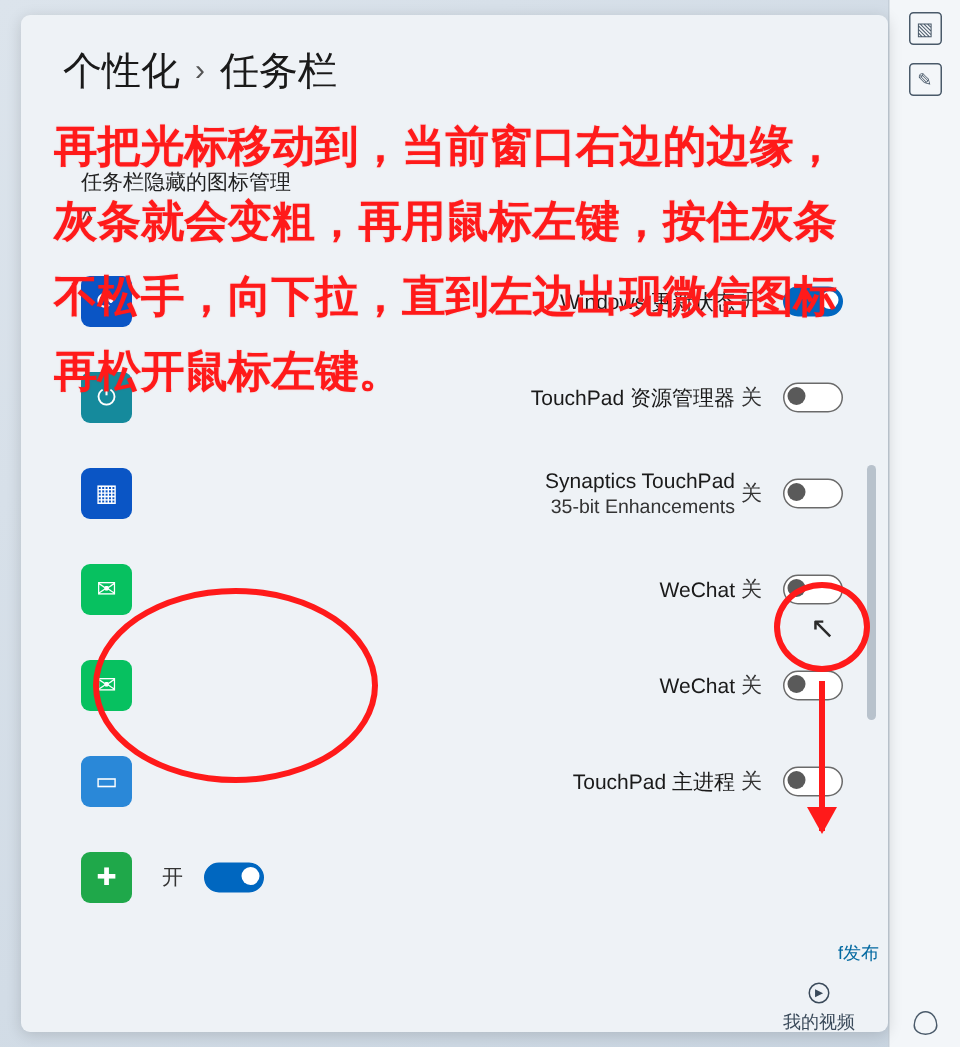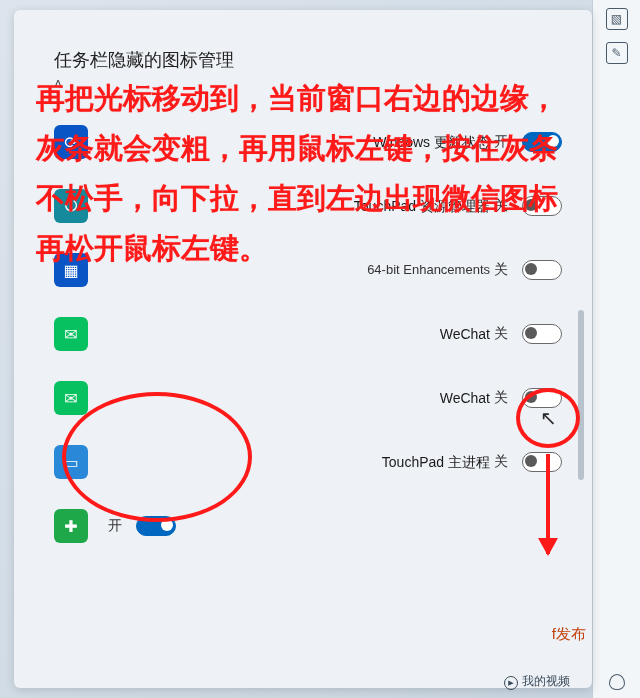--- a/index.html
+++ b/index.html
@@ -53,21 +53,21 @@
     padding: 20px 28px 10px 28px;
     font-size: 26px;
     font-weight: 400;
     color: #1a1a1a;
     display:flex; align-items:center; gap:10px;
   }
   .breadcrumb .caret { color:#555; font-size:20px; }
 
   .section-hdr {
     padding: 38px 40px 2px 40px;
-    font-size: 18px;
+    font-size: 14px;
     color: #222;
   }
   .section-sub {
     padding: 2px 40px 0 40px;
     font-size: 12px;
     color: #555;
     display:flex; justify-content:space-between; align-items:center;
   }
   .chev { font-size:14px; color:#444; padding-right:6px;}
 
@@ -195,46 +195,51 @@
     position:absolute; left:-8px; bottom:-2px;
     border-left:10px solid transparent;
     border-right:10px solid transparent;
     border-top:18px solid #ff1a1a;
   }
 
   
   .under-right {
     position:absolute;
     right: 54px; bottom: 54px;
-    font-size: 15px; color:#c2410c;
+    font-size: 12px; color:#0369a1;
   }
   .under-video {
     position:absolute;
     right: 70px; bottom: 8px;
     font-size: 12px; color:#3a4a5a;
-    display:flex;align-items:flex-end;gap:4px;
+    display:flex;align-items:center;gap:4px;flex-direction:column;
   }
   .play-ic{
     width:14px;height:14px;border:1.5px solid #3a4a5a;border-radius:50%;
     display:inline-flex;align-items:center;justify-content:center;font-size:7px;
   }
 </style>
 </head>
 <body>
 
 <div class="right-strip">
   <div class="sq">▧</div>
   <div class="sq">✎</div>
   <div class="right-strip-bottom">
     <div class="shield-sm"></div>
   </div>
 </div>
 
 <div class="panel">
 
+  <div class="breadcrumb">
+    <span>个性化</span>
+    <span class="caret">›</span>
+    <span>任务栏</span>
+  </div>
 
   <div class="section-hdr">任务栏隐藏的图标管理</div>
   <div class="section-sub">
     <span class="chev">˄</span>
   </div>
 
   <div class="list">
 
     <div class="row">
       <div class="app-icon ic-blue">⟳</div>
@@ -246,21 +251,22 @@
     <div class="row">
       <div class="app-icon ic-teal">⏻</div>
       <div class="app-label">TouchPad 资源管理器</div>
       <div class="state">关</div>
       <div class="toggle off"></div>
     </div>
 
     <div class="row">
       <div class="app-icon ic-blue">▦</div>
       <div class="app-label">
-        <span class="sub">64-bit Enhancements</span>
+        <span>Synaptics TouchPad</span>
+        <span class="sub">35-bit Enhancements</span>
       </div>
       <div class="state">关</div>
       <div class="toggle off"></div>
     </div>
 
     <div class="row">
       <div class="app-icon ic-green">✉</div>
       <div class="app-label">WeChat</div>
       <div class="state">关</div>
       <div class="toggle off"></div>

